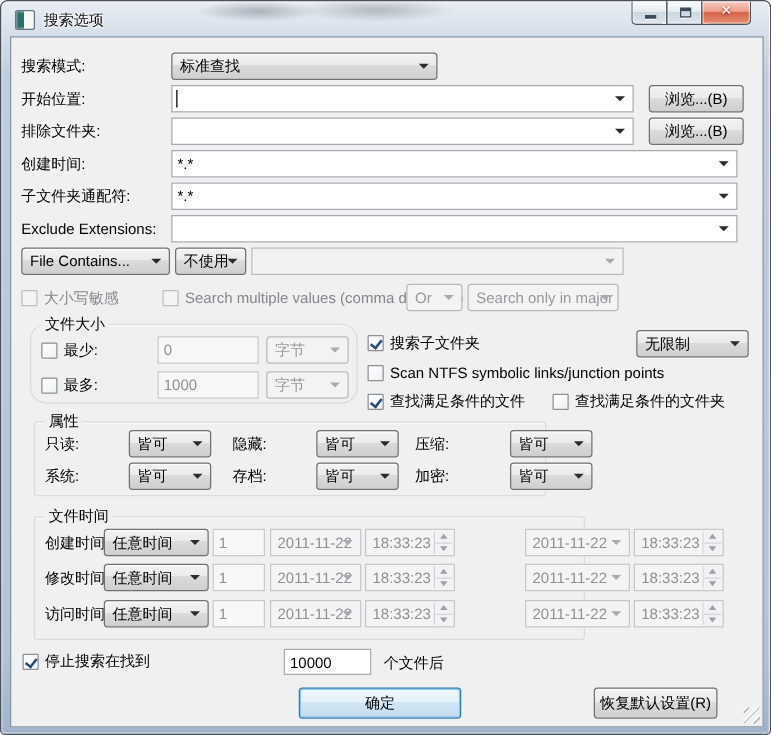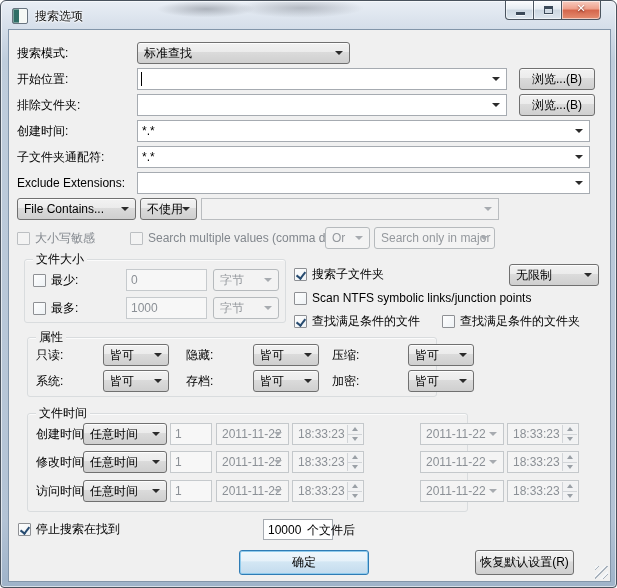--- a/index.html
+++ b/index.html
@@ -159,21 +159,21 @@
     </div>
     <div class="combo dis" style="left:316px;top:197px;width:45px;">
       <span>Or</span>
       <span class="carr"></span>
     </div>
     <div class="combo dis" style="left:365px;top:197px;width:121px;">
       <span>Search only in major strea</span>
       <span class="carr"></span>
     </div>
 
-    <div class="gbox" style="left:15px;top:229px;width:262px;height:64px;">
+    <div class="gbox" style="left:15px;top:229px;width:262px;height:64px;border-radius:13px;">
       <span class="gbox-label">文件大小</span>
       <div class="cb" style="left:8px;top:13px;">
         <span class="box"></span>
         <span>最少:</span>
       </div>
       <div class="tfield dis" style="left:101px;top:9px;width:81px;">0</div>
       <div class="combo dis" style="left:188px;top:9px;width:66px;">
         <span>字节</span>
         <span class="carr"></span>
       </div>
@@ -331,21 +331,21 @@
             <span class="up"></span>
             <span class="dn"></span>
           </span>
       </div>
     </div>
 
     <div class="cb checked" style="left:9px;top:492px;">
       <span class="box"></span>
       <span>停止搜索在找到</span>
     </div>
-    <div class="tfield" style="left:218px;top:489px;width:70px;height:21px;margin-left:36px;">10000</div>
+    <div class="tfield" style="left:218px;top:489px;width:70px;height:21px;">10000</div>
     <div class="lbl" style="left:298px;top:489px;">个文件后</div>
 
     <div class="btn default" style="left:230px;top:520px;width:130px;">确定</div>
     <div class="btn" style="left:466px;top:520px;width:99px;">恢复默认设置(R)</div>
 
     <div class="grip"></div>
   </div>
 </div>
 
 </body></html>

